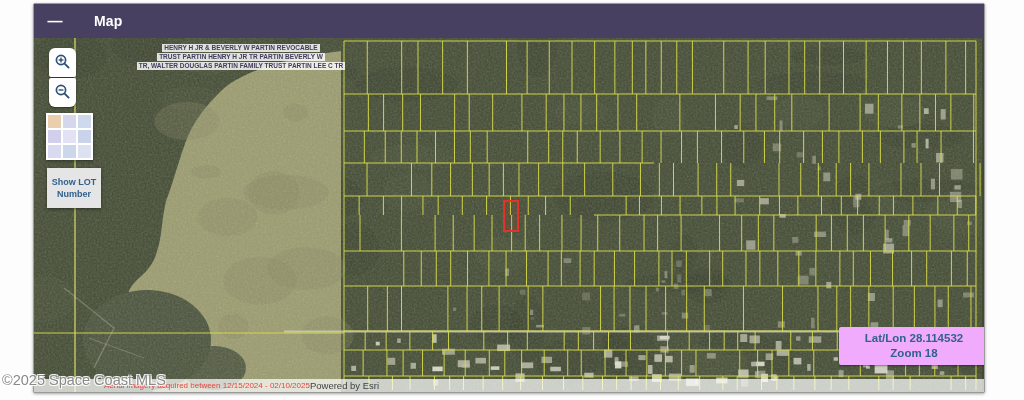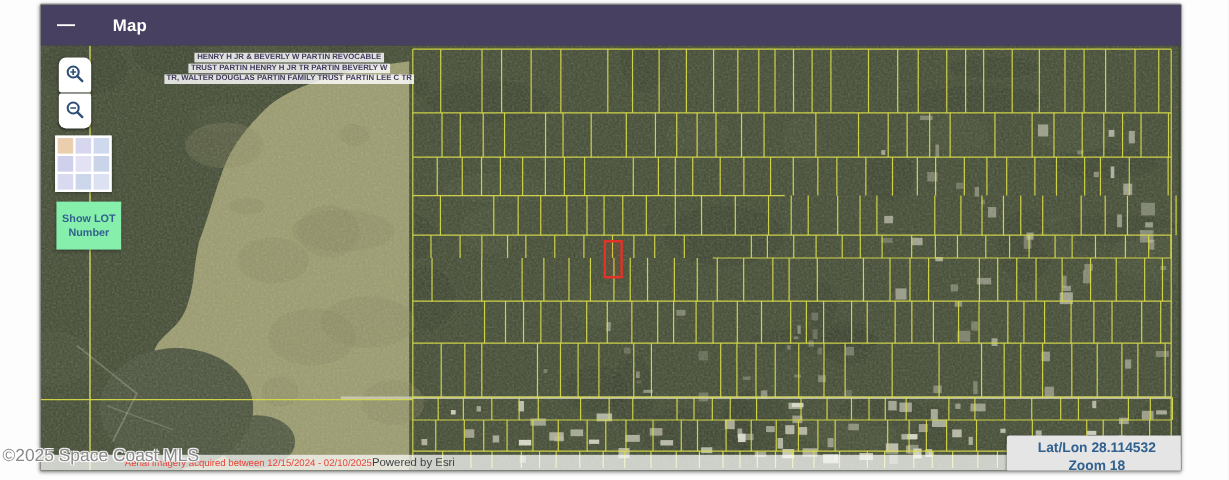--- a/index.html
+++ b/index.html
@@ -24,30 +24,30 @@
   .zoom-btn{width:27px;height:29px;background:#fff;border:none;cursor:pointer;
     display:flex;align-items:center;justify-content:center;box-shadow:0 1px 2px rgba(0,0,0,.45);}
   .zoom-btn.zin{border-radius:6px 6px 2px 2px;}
   .zoom-btn.zout{border-radius:2px 2px 6px 6px;}
   .basemap-btn{position:absolute;left:12px;top:75px;width:47px;height:47px;z-index:6;
     background:#fff;border:2px solid #fff;box-shadow:0 1px 3px rgba(0,0,0,.45);
     padding:0;cursor:pointer;}
   .basemap-grid{width:100%;height:100%;display:grid;grid-template-columns:1fr 1fr 1fr;
     grid-template-rows:1fr 1fr 1fr;gap:2px;background:#fff;}
   .basemap-grid span{display:block;}
-  .showlot-btn{position:absolute;left:13px;top:130px;width:54px;z-index:6;background:#86efac;
+  .showlot-btn{position:absolute;left:13px;top:130px;width:54px;z-index:6;background:#e5e5e5;
     border:none;box-shadow:0 1px 3px rgba(0,0,0,.45);color:#31618f;font-weight:bold;
     font-size:9px;line-height:1.35;padding:8px 2px;cursor:pointer;
     font-family:"Liberation Sans",sans-serif;}
   .sel-parcel{position:absolute;left:469px;top:162px;width:16px;height:32px;
     box-sizing:border-box;border:2px solid #e53126;background:rgba(229,49,38,.08);
     z-index:4;cursor:pointer;}
-  .info-box{position:absolute;left:805px;top:289px;width:142px;z-index:6;background:#e5e5e5;
+  .info-box{position:absolute;left:805px;top:289px;width:142px;z-index:6;background:#f0abfc;
     border-radius:2px;box-shadow:0 1px 2px rgba(0,0,0,.4);padding:4px 4px;
-    color:#31618f;font-size:11.5px;font-weight:bold;text-align:center;line-height:1.3;margin-top:36px;}
+    color:#31618f;font-size:11.5px;font-weight:bold;text-align:center;line-height:1.3;}
   .attr-bar{position:absolute;left:0;right:0;bottom:0;height:13px;z-index:5;
     background:rgba(255,255,255,.72);display:flex;align-items:center;
     padding:0 5px 0 70px;}
   .attr-imagery{color:#e8443a;font-size:8px;white-space:nowrap;}
   .attr-esri{color:#3f4245;font-size:9.5px;white-space:nowrap;}
   .watermark{position:absolute;left:2px;top:372px;z-index:10;color:#8a8a8a;
     font-size:14.5px;pointer-events:none;white-space:nowrap;
     text-shadow:-1px -1px 0 rgba(255,255,255,.85),1px -1px 0 rgba(255,255,255,.85),
       -1px 1px 0 rgba(255,255,255,.85),1px 1px 0 rgba(255,255,255,.85);}
 </style>

